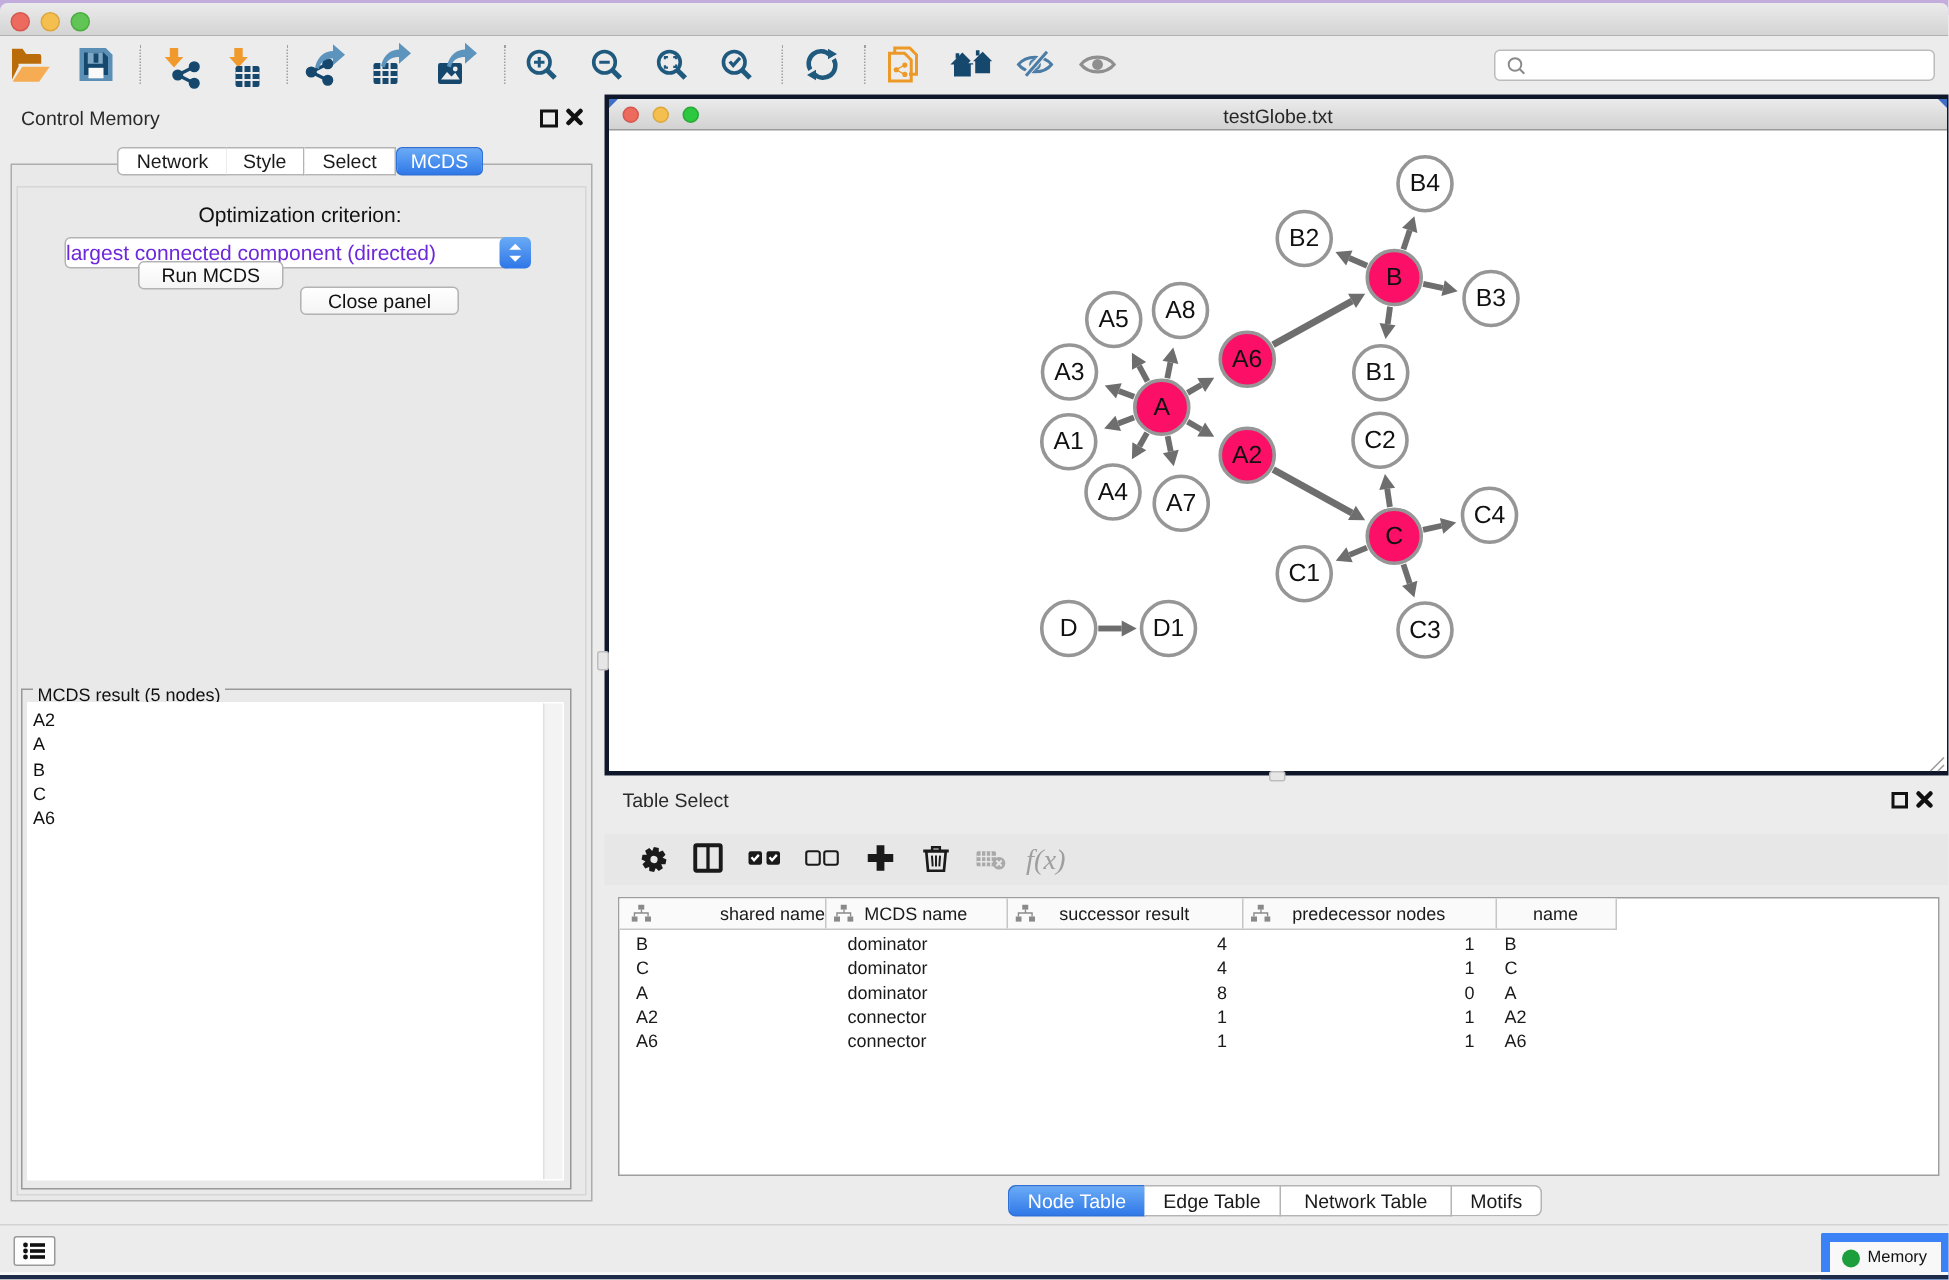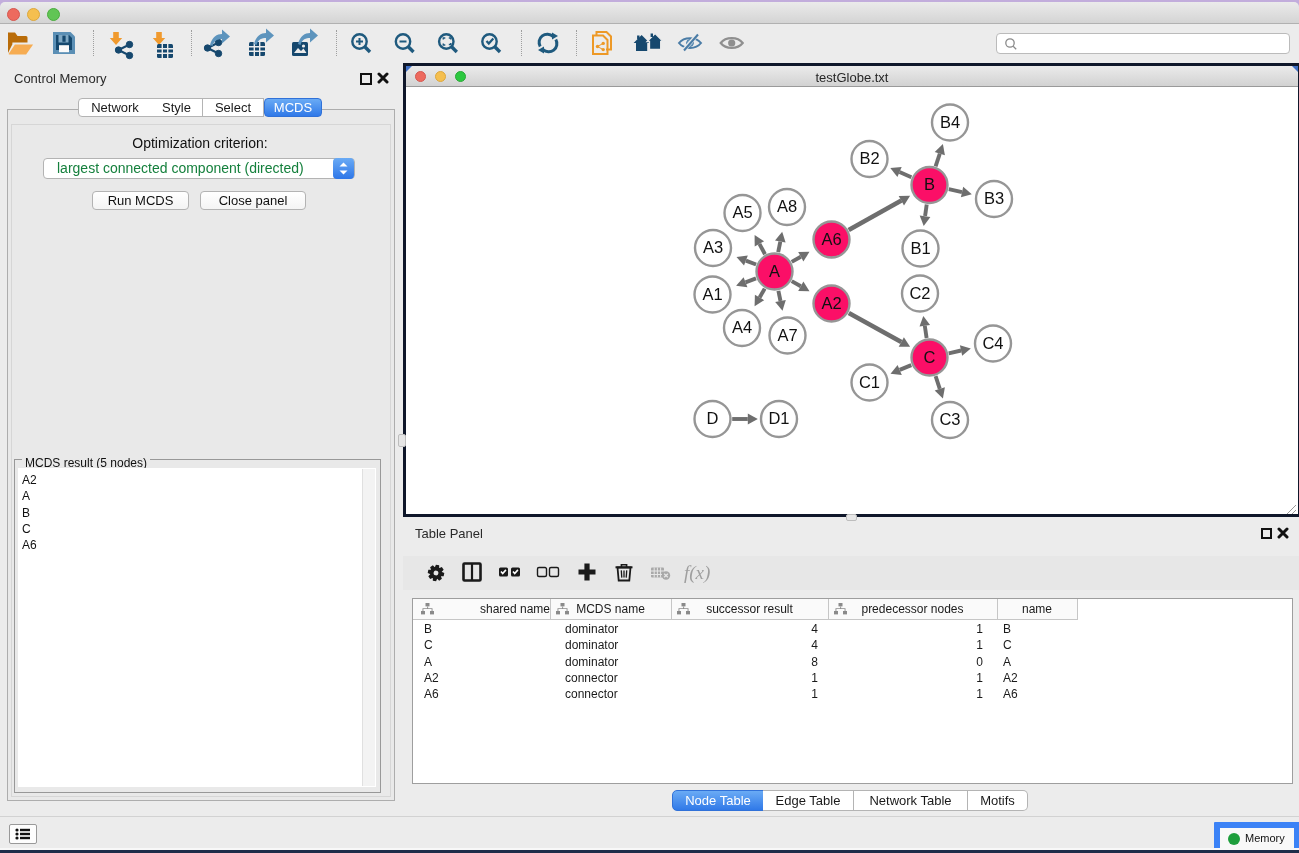--- a/index.html
+++ b/index.html
@@ -13,21 +13,21 @@
 #toolbar{left:0;top:24px;width:1299px;height:38px;background:#ececec;}
 .sep{top:6px;width:0px;height:26px;border-left:1px dotted #9f9f9f;}
 #searchbox{left:996px;top:9px;width:292px;height:19px;background:#fff;border:1px solid #bbb;border-radius:4px;}
 
 #cp-title{left:14px;top:71px;font-size:13px;color:#2a2a2a;}
 .tabrow .tab{position:absolute;top:0;height:17px;background:#fff;border:1px solid #b4b4b4;border-left:none;font-size:13px;color:#1a1a1a;text-align:center;line-height:17px;}
 .tabrow .tab.tabsel{background:linear-gradient(#6aabf5,#3079e8);color:#fff;border-radius:4px;border:1px solid #3071d8;}
 #cp-box{left:7px;top:109px;width:386px;height:690px;background:#e9e9e9;border:1px solid #adadad;}
 #cp-inner{left:11px;top:124px;width:378px;height:671px;border:1px solid #d6d6d6;background:#e9e9e9;}
 #opt-label{left:0px;top:135px;width:400px;text-align:center;font-size:14px;color:#111;}
-#dropdown{left:43px;top:158px;width:297px;height:19px;background:#fff;border:1px solid #b3b3b3;border-radius:4px;font-size:14px;color:#15803d;text-align:left;padding-left:13px;line-height:19px;box-sizing:content-box;}
+#dropdown{left:43px;top:158px;width:297px;height:19px;background:#fff;border:1px solid #b3b3b3;border-radius:4px;font-size:14px;color:#6d28d9;text-align:left;line-height:19px;box-sizing:content-box;}
 #dd-spin{left:333px;top:158px;width:21px;height:21px;background:linear-gradient(#6aabf5,#2e76e8);border-radius:4px;}
 .btn{position:absolute;background:linear-gradient(#ffffff,#f4f4f4);border:1px solid #b3b3b3;border-radius:4px;font-size:13px;color:#111;text-align:center;}
 #fieldset{left:14px;top:459px;width:365px;height:332px;border:1px solid #989898;background:#e9e9e9;}
 #fs-legend{left:22px;top:456px;background:#e9e9e9;font-size:12px;color:#111;padding:0 3px;}
 #fs-list{left:18px;top:468px;width:358px;height:319px;background:#fff;font-size:12px;color:#111;line-height:16.3px;padding:4px 0 0 4px;box-sizing:border-box;}
 #fs-scroll{left:362px;top:469px;width:12px;height:317px;background:#f3f3f3;border-left:1px solid #e0e0e0;}
 
 #netwin{left:403px;top:63px;width:892px;height:448px;border:3px solid #0f172a;background:#fff;}
 #net-titlebar{left:0;top:0;width:892px;height:20px;background:linear-gradient(#ebebeb,#d2d2d2);border-bottom:1px solid #9a9a9a;}
 #net-title{left:0;top:4px;width:892px;text-align:center;font-size:13px;color:#262626;}
@@ -214,21 +214,21 @@
   <div class="tab tabsel" style="left:264px;width:56px;">MCDS</div>
 </div>
 <div id="opt-label" class="abs">Optimization criterion:</div>
 <div id="dropdown" class="abs">largest connected component (directed)</div>
 <div id="dd-spin" class="abs">
   <svg width="21" height="21" viewBox="0 0 21 21">
     <path d="M6.5 8.5 L10.5 4.5 L14.5 8.5 Z" fill="#fff"></path>
     <path d="M6.5 12.5 L10.5 16.5 L14.5 12.5 Z" fill="#fff"></path>
   </svg>
 </div>
-<div class="btn" style="left:92px;top:191px;width:95px;height:17px;line-height:17px;">Run MCDS</div>
+<div class="btn" style="left:92px;top:174px;width:95px;height:17px;line-height:17px;">Run MCDS</div>
 <div class="btn" style="left:200px;top:191px;width:104px;height:17px;line-height:17px;">Close panel</div>
 <div id="fieldset" class="abs"></div>
 <div id="fs-legend" class="abs">MCDS result (5 nodes)</div>
 <div id="fs-list" class="abs">A2<br>A<br>B<br>C<br>A6</div>
 <div id="fs-scroll" class="abs"></div>
 <div id="netwin" class="abs">
   <div id="net-titlebar" class="abs">
     <div class="abs" style="left:9px;top:5px;width:11px;height:11px;border-radius:50%;background:#ed6a5e;border:1px solid #d55750;box-sizing:border-box;"></div>
     <div class="abs" style="left:29px;top:5px;width:11px;height:11px;border-radius:50%;background:#f5bf4f;border:1px solid #dda73c;box-sizing:border-box;"></div>
     <div class="abs" style="left:49px;top:5px;width:11px;height:11px;border-radius:50%;background:#2cc840;border:1px solid #29a837;box-sizing:border-box;"></div>
@@ -323,21 +323,21 @@
   <text x="306.5" y="337" text-anchor="middle">D</text>
   <text x="373" y="337" text-anchor="middle">D1</text>
   </g>
   </svg>
   <svg class="abs" style="left:879px;top:437px" width="12" height="12" viewBox="0 0 12 12">
     <path d="M11 2 L2 11 M11 7 L7 11" stroke="#9a9a9a" stroke-width="1"></path>
   </svg>
 </div>
 <div class="abs" style="left:398px;top:434px;width:6px;height:11px;background:#e6e6e6;border:1px solid #bdbdbd;border-radius:2px;"></div>
 <div class="abs" style="left:846px;top:514px;width:9px;height:5px;background:#e6e6e6;border:1px solid #bdbdbd;border-radius:2px;"></div>
-<div id="tp-title" class="abs">Table Panel</div>
+<div id="tp-title" class="abs">Table Select</div>
 <div class="abs" style="left:1261px;top:528px;width:7px;height:7px;border:2px solid #111;"></div>
 <svg class="abs" width="12" height="12" viewBox="0 0 12 12" style="left:1277px;top:527px">
   <path d="M2 2 L10 10 M10 2 L2 10" stroke="#111" stroke-width="3" stroke-linecap="round"></path>
 </svg>
 <div id="tp-toolbar" class="abs">
   <svg class="abs" style="left:0;top:0" width="340" height="34" viewBox="0 0 340 34">
 
     <g transform="translate(33,17) rotate(11)" fill="#1a1a1a">
       <path d="M5.11 -2.28 L8.13 -1.65 L8.13 1.65 L5.11 2.28 L5.23 2.00 L6.92 4.59 L4.59 6.92 L2.00 5.23 L2.28 5.11 L1.65 8.13 L-1.65 8.13 L-2.28 5.11 L-2.00 5.23 L-4.59 6.92 L-6.92 4.59 L-5.23 2.00 L-5.11 2.28 L-8.13 1.65 L-8.13 -1.65 L-5.11 -2.28 L-5.23 -2.00 L-6.92 -4.59 L-4.59 -6.92 L-2.00 -5.23 L-2.28 -5.11 L-1.65 -8.13 L1.65 -8.13 L2.28 -5.11 L2.00 -5.23 L4.59 -6.92 L6.92 -4.59 L5.23 -2.00 Z"></path>
       <circle cx="0" cy="0" r="5.6" fill="#1a1a1a"></circle>

